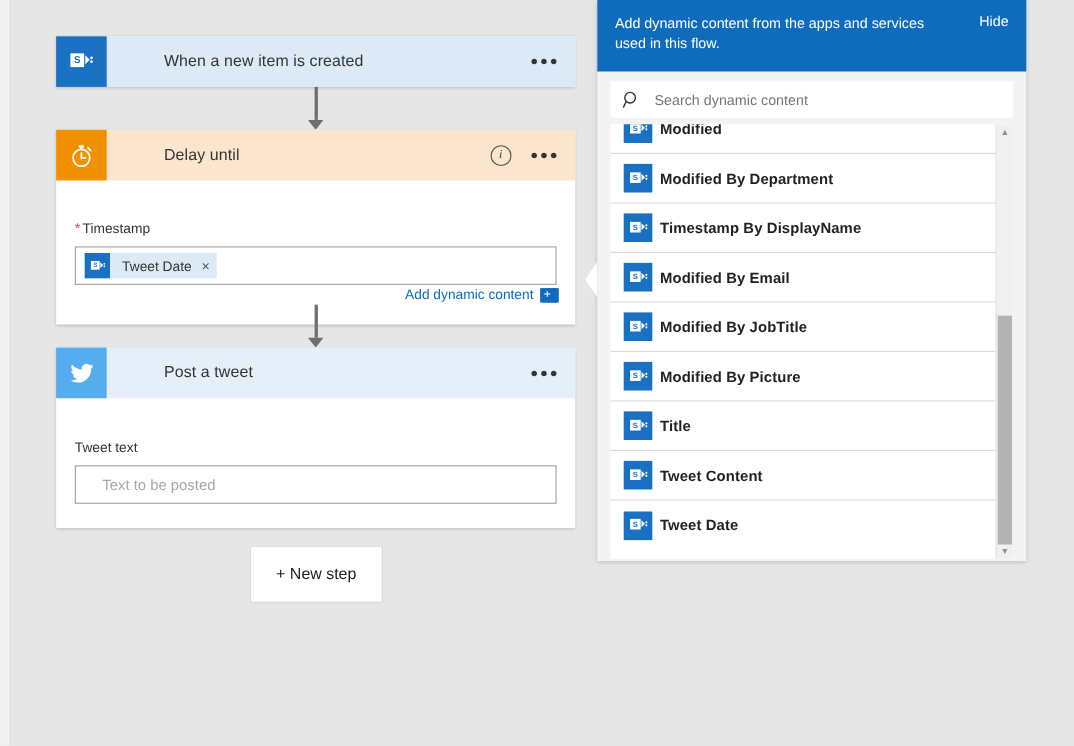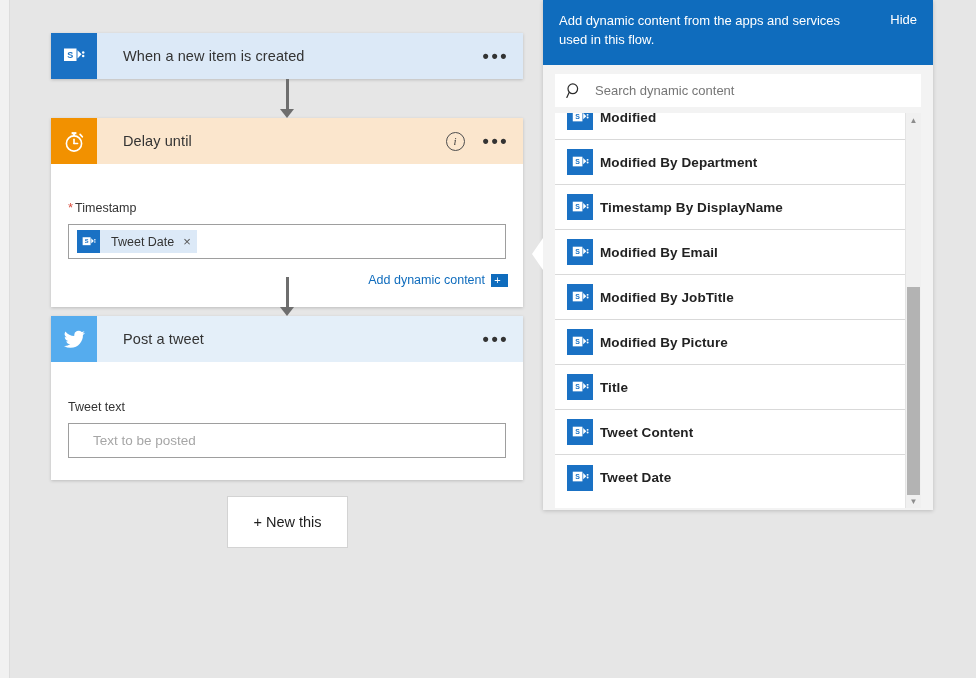--- a/index.html
+++ b/index.html
@@ -46,22 +46,23 @@
     width: 46px;
     height: 46px;
     flex: 0 0 46px;
     display: flex;
     align-items: center;
     justify-content: center;
   }
   .card-title {
     font-size: 14.5px;
     color: #333333;
-    padding-left: 26px;
+    padding-left: 12px;
     letter-spacing: .1px;
+    margin-left: 40px;
   }
   .header-right {
     position: absolute;
     right: 14px;
     top: 0;
     height: 46px;
     display: flex;
     align-items: center;
     gap: 18px;
   }
@@ -139,21 +140,21 @@
   .token-x {
     font-size: 13px;
     color: #555;
     line-height: 1;
     cursor: pointer;
   }
   .adc-row {
     display: flex;
     align-items: center;
     justify-content: flex-end;
-    margin-top: 14px;
+    margin-top: 2px;
     gap: 6px;
   }
   .adc-link {
     font-size: 12.5px;
     color: #0f6cbd;
     cursor: pointer;
   }
   .adc-plus {
     width: 13px; height: 13px;
     background: #0f6cbd;
@@ -458,21 +459,21 @@
       <div class="header-right">
         <div class="ellipsis">•••</div>
       </div>
     </div>
     <div class="card-body">
       <div class="field-label">Tweet text</div>
       <div class="text-input">Text to be posted</div>
     </div>
   </div>
 
-  <div id="new-step">+ New this</div>
+  <div id="new-step">+ New step</div>
 
   <div id="dc-panel">
 
     <div id="dc-notch">
       <div class="tri"></div>
     </div>
 
     <div id="dc-header">
       <div id="dc-header-text">Add dynamic content from the apps and services used in this flow.</div>
       <div id="dc-hide">Hide</div>

